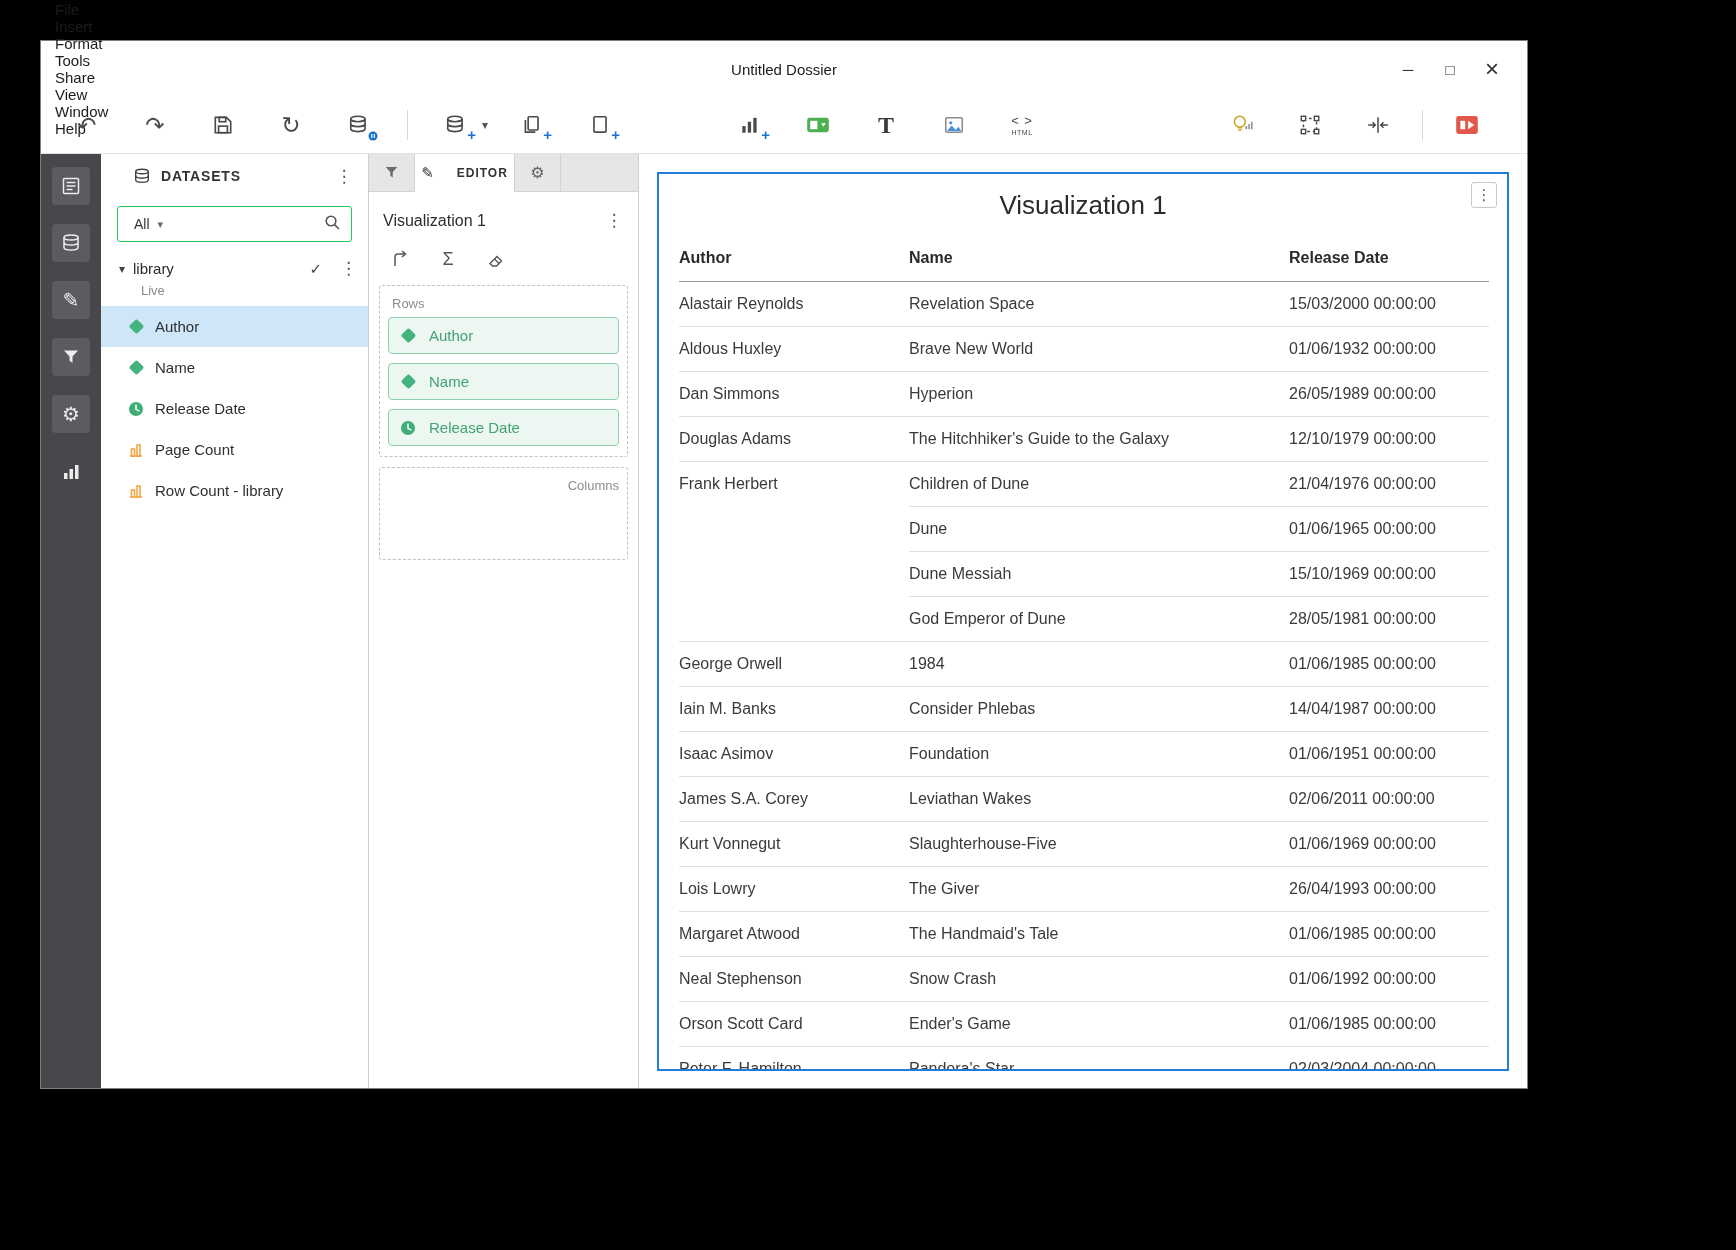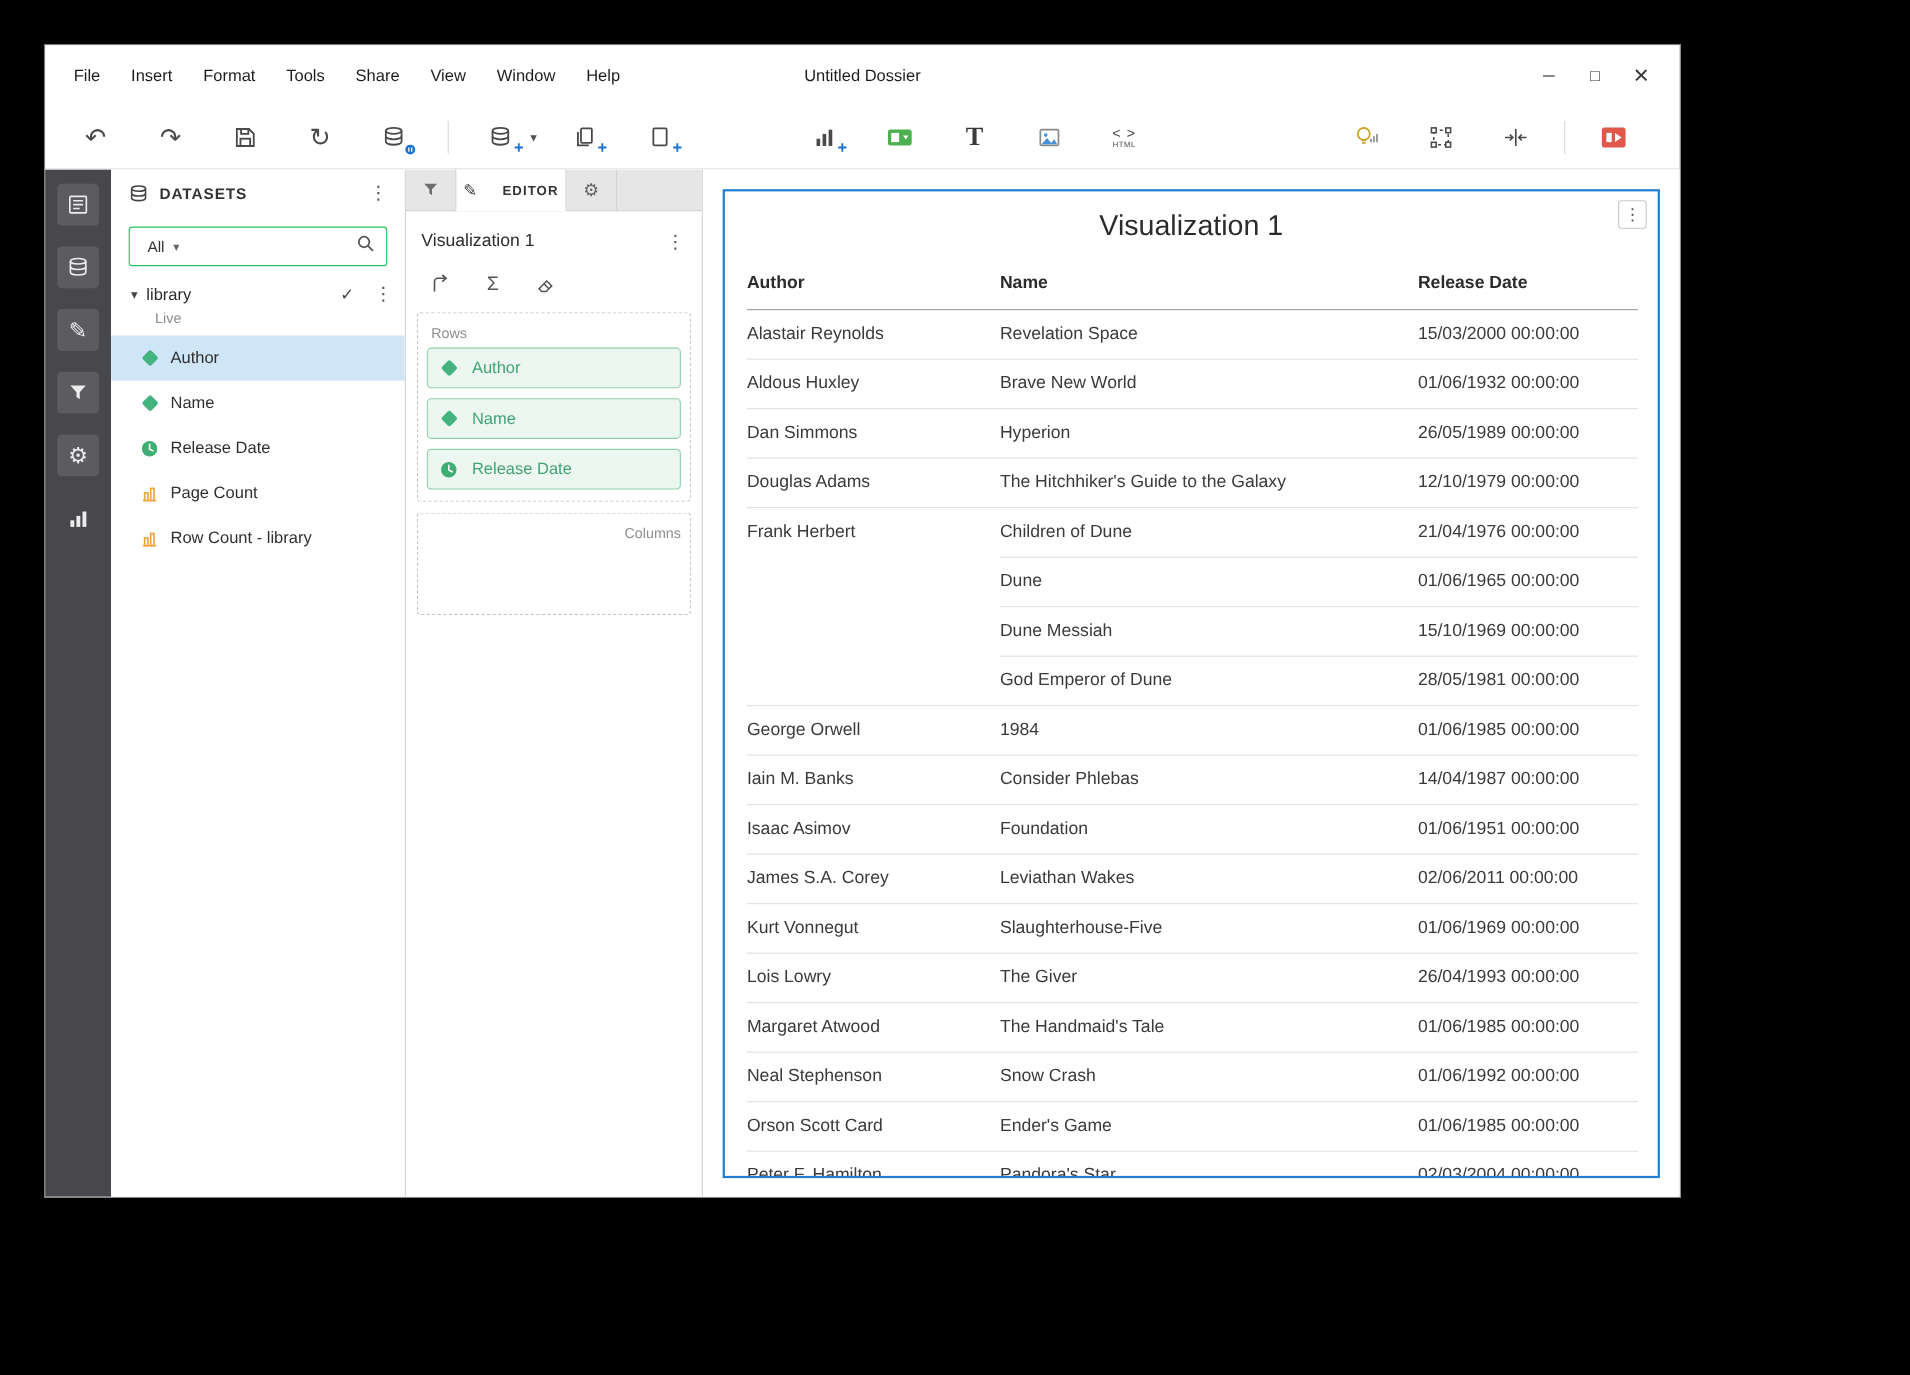--- a/index.html
+++ b/index.html
@@ -4,21 +4,21 @@
 <style>
   * { box-sizing: border-box; margin: 0; padding: 0; }
   html,body { width:1736px; height:1250px; background:#000; font-family:"Liberation Sans","DejaVu Sans",sans-serif; }
   body { position:relative; overflow:hidden; }
 
   .window { position:absolute; left:40px; top:40px; width:1488px; height:1049px;
             background:#fff; border:1px solid #7e7e7e; display:flex; flex-direction:column; }
 
   
   .titlebar { height:56px; position:relative; display:flex; align-items:center; flex:0 0 auto; }
-  .menubar { display:flex; padding-left:12px; }
+  .menubar { display:flex; padding-left:0;flex-direction:column; }
   .menu-item { padding:0 14px; font-size:15px; color:#1c1c1c; cursor:default; }
   .win-title { position:absolute; left:50%; transform:translateX(-50%); font-size:15px; color:#1c1c1c; }
   .win-controls { position:absolute; right:14px; top:0; height:56px; display:flex; align-items:center; }
   .wbtn { width:42px; height:40px; display:flex; align-items:center; justify-content:center;
           font-size:15px; color:#333; }
   .wbtn.close { font-size:24px; }
 
   
   .toolbar { height:57px; border-bottom:1px solid #e2e2e2; display:flex; align-items:center;
              padding:0 40px 0 26px; flex:0 0 auto; }
@@ -37,21 +37,21 @@
   
   .content { flex:1; display:flex; overflow:hidden; }
 
   
   .rail { width:60px; background:#48484c; padding-top:13px; flex:0 0 auto; }
   .rail-btn { width:38px; height:38px; margin:0 auto 19px auto; background:#5b5b60; border-radius:4px;
               display:flex; align-items:center; justify-content:center; color:#ececec; font-size:20px; }
 
   
   .datasets { width:268px; border-right:1px solid #cfcfcf; background:#fff; flex:0 0 auto; overflow:hidden; }
-  .ds-header { height:44px; display:flex; align-items:center; padding:0 14px 0 16px; }
+  .ds-header { height:44px; display:flex; align-items:center; padding:0 14px 0 32px; }
   .ds-header .ds-title { font-size:14px; font-weight:bold; color:#333; letter-spacing:0.8px; margin-left:10px; }
   .kebab { margin-left:auto; color:#555; font-size:17px; width:20px; text-align:center; }
   .search-row { margin:8px 16px 10px 16px; height:36px; border:1px solid #22c55e; border-radius:3px;
                 display:flex; align-items:center; padding:0 10px; }
   .search-all { font-size:14px; color:#333; margin-left:6px; }
   .search-chev { font-size:11px; color:#666; margin-left:8px; }
   .search-mag { margin-left:auto; color:#555; }
   .tree-row { display:flex; align-items:center; padding:6px 14px 0 18px; }
   .tree-caret { font-size:12px; color:#444; margin-right:8px; }
   .tree-name { font-size:15px; color:#2b2b2b; }

